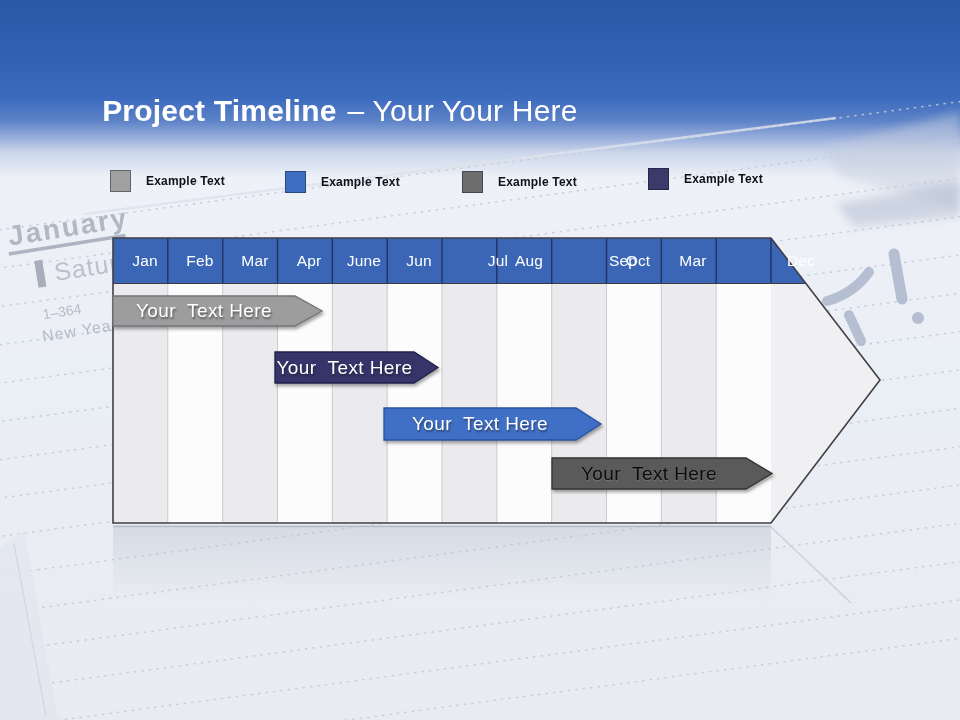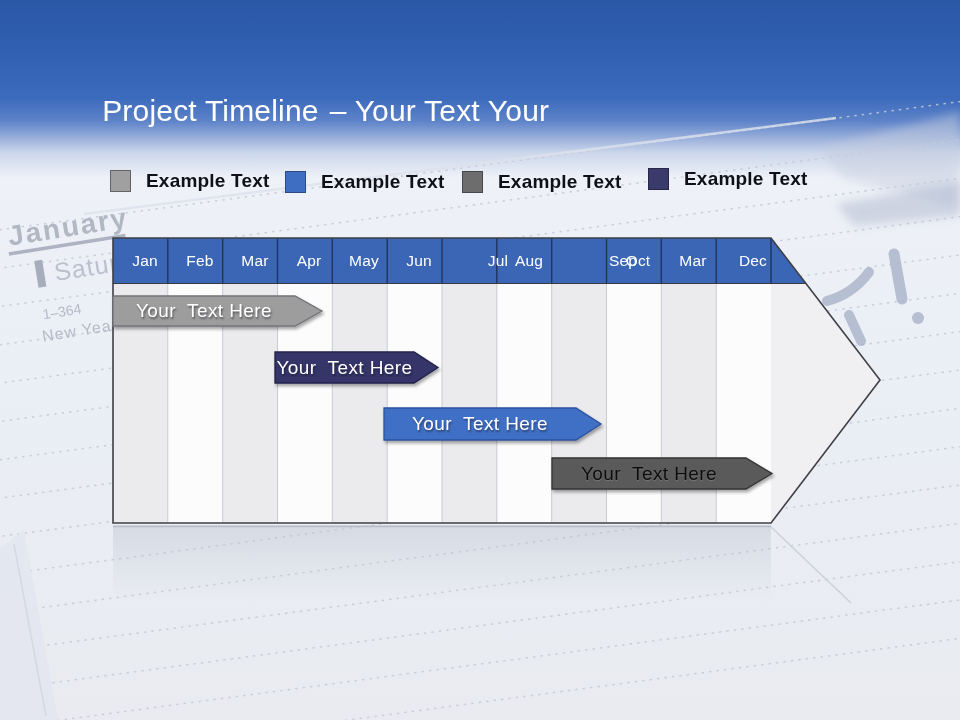--- a/index.html
+++ b/index.html
@@ -16,26 +16,26 @@
     position:absolute;top:0;left:0;width:960px;height:178px;
     background:linear-gradient(180deg,
       #2b57a7 0%, #3160b2 30%, #3c6abc 55%, #5d83c8 68%,
       #9cb1dc 78%, #ccd7eb 86%, rgba(236,241,248,0) 100%);
   }
   .bg-svg{position:absolute;top:0;left:0;}
   .slide-title{
     position:absolute;left:68px;top:60px;height:40px;
     color:#ffffff;font-size:30px;white-space:pre;letter-spacing:0.2px;
   }
-  .slide-title .t-bold{font-weight:400;}
+  .slide-title .t-bold{font-weight:700;}
   .slide-title .t-reg{font-weight:400;margin-left:11px;}
 
   .legend-item{position:absolute;display:flex;align-items:center;height:23px;}
   .legend-swatch{width:21px;height:22px;border:1.5px solid #555;box-sizing:border-box;flex:none;}
-  .legend-label{font-weight:700;font-size:19px;color:#101018;margin-left:15px;letter-spacing:0.2px;white-space:pre;}
+  .legend-label{font-weight:700;font-size:12px;color:#101018;margin-left:15px;letter-spacing:0.2px;white-space:pre;}
   .sw0{background:#a0a0a0;border-color:#636367;}
   .sw1{background:#3e6ec1;border-color:#2a4a82;}
   .sw2{background:#6d6d6d;border-color:#47474b;}
   .sw3{background:#3b3b6b;border-color:#26264a;}
 
   .month{
     position:absolute;top:238px;height:45px;line-height:45px;width:64px;
     text-align:center;color:#ffffff;font-size:15.5px;letter-spacing:0.2px;
   }
   .bar-label{
@@ -170,21 +170,21 @@
       <line x1="771" y1="527" x2="851" y2="603" stroke="#ccd1db" stroke-width="1.5"></line>
     </g>
 
     <g>
       <polygon points="0,548 24,530 58,720 0,720" fill="#e3e7ef" opacity="0.9"></polygon>
       <line x1="14" y1="544" x2="46" y2="716" stroke="#d2d7e1" stroke-width="1.5" opacity="0.9"></line>
     </g>
   </svg>
 
   <div class="slide-title">
-    <span class="t-bold">Project Timeline</span><span class="t-reg">– Your Text Your</span>
+    <span class="t-bold">Project Timeline</span><span class="t-reg">– Your Your Here</span>
   </div>
 
   <div class="legend-item" style="left:110px;top:169px;">
     <span class="legend-swatch sw0"></span>
     <span class="legend-label">Example Text</span>
   </div>
   <div class="legend-item" style="left:285px;top:170px;">
     <span class="legend-swatch sw1"></span>
     <span class="legend-label">Example Text</span>
   </div>
@@ -194,27 +194,27 @@
   </div>
   <div class="legend-item" style="left:648px;top:167px;">
     <span class="legend-swatch sw3"></span>
     <span class="legend-label">Example Text</span>
   </div>
 
   <div class="month" style="left:113px;">Jan</div>
   <div class="month" style="left:168px;">Feb</div>
   <div class="month" style="left:223px;">Mar</div>
   <div class="month" style="left:277px;border-radius:12px;">Apr</div>
-  <div class="month" style="left:332px;">May</div>
+  <div class="month" style="left:332px;">June</div>
   <div class="month" style="left:387px;">Jun</div>
   <div class="month" style="left:442px;padding-left:24px;">Jul</div>
   <div class="month" style="left:497px;">Aug</div>
   <div class="month" style="left:552px;margin-left:39px;">Sep</div>
   <div class="month" style="left:606px;">Oct</div>
   <div class="month" style="left:661px;">Mar</div>
-  <div class="month" style="left:692px;padding-left:29px;">Dec</div>
+  <div class="month" style="left:740px;padding-left:29px;">Dec</div>
 
   <div class="bar-label" style="left:113px;top:296px;width:182px;height:30px;line-height:30px;">Your  Text Here</div>
   <div class="bar-label" style="left:275px;top:352px;width:139px;height:31px;line-height:31px;">Your  Text Here</div>
   <div class="bar-label" style="left:384px;top:408px;width:192px;height:32px;line-height:32px;">Your  Text Here</div>
   <div class="bar-label dark" style="left:552px;top:458px;width:194px;height:31px;line-height:31px;">Your  Text Here</div>
 
 </div>
 
 </body></html>

